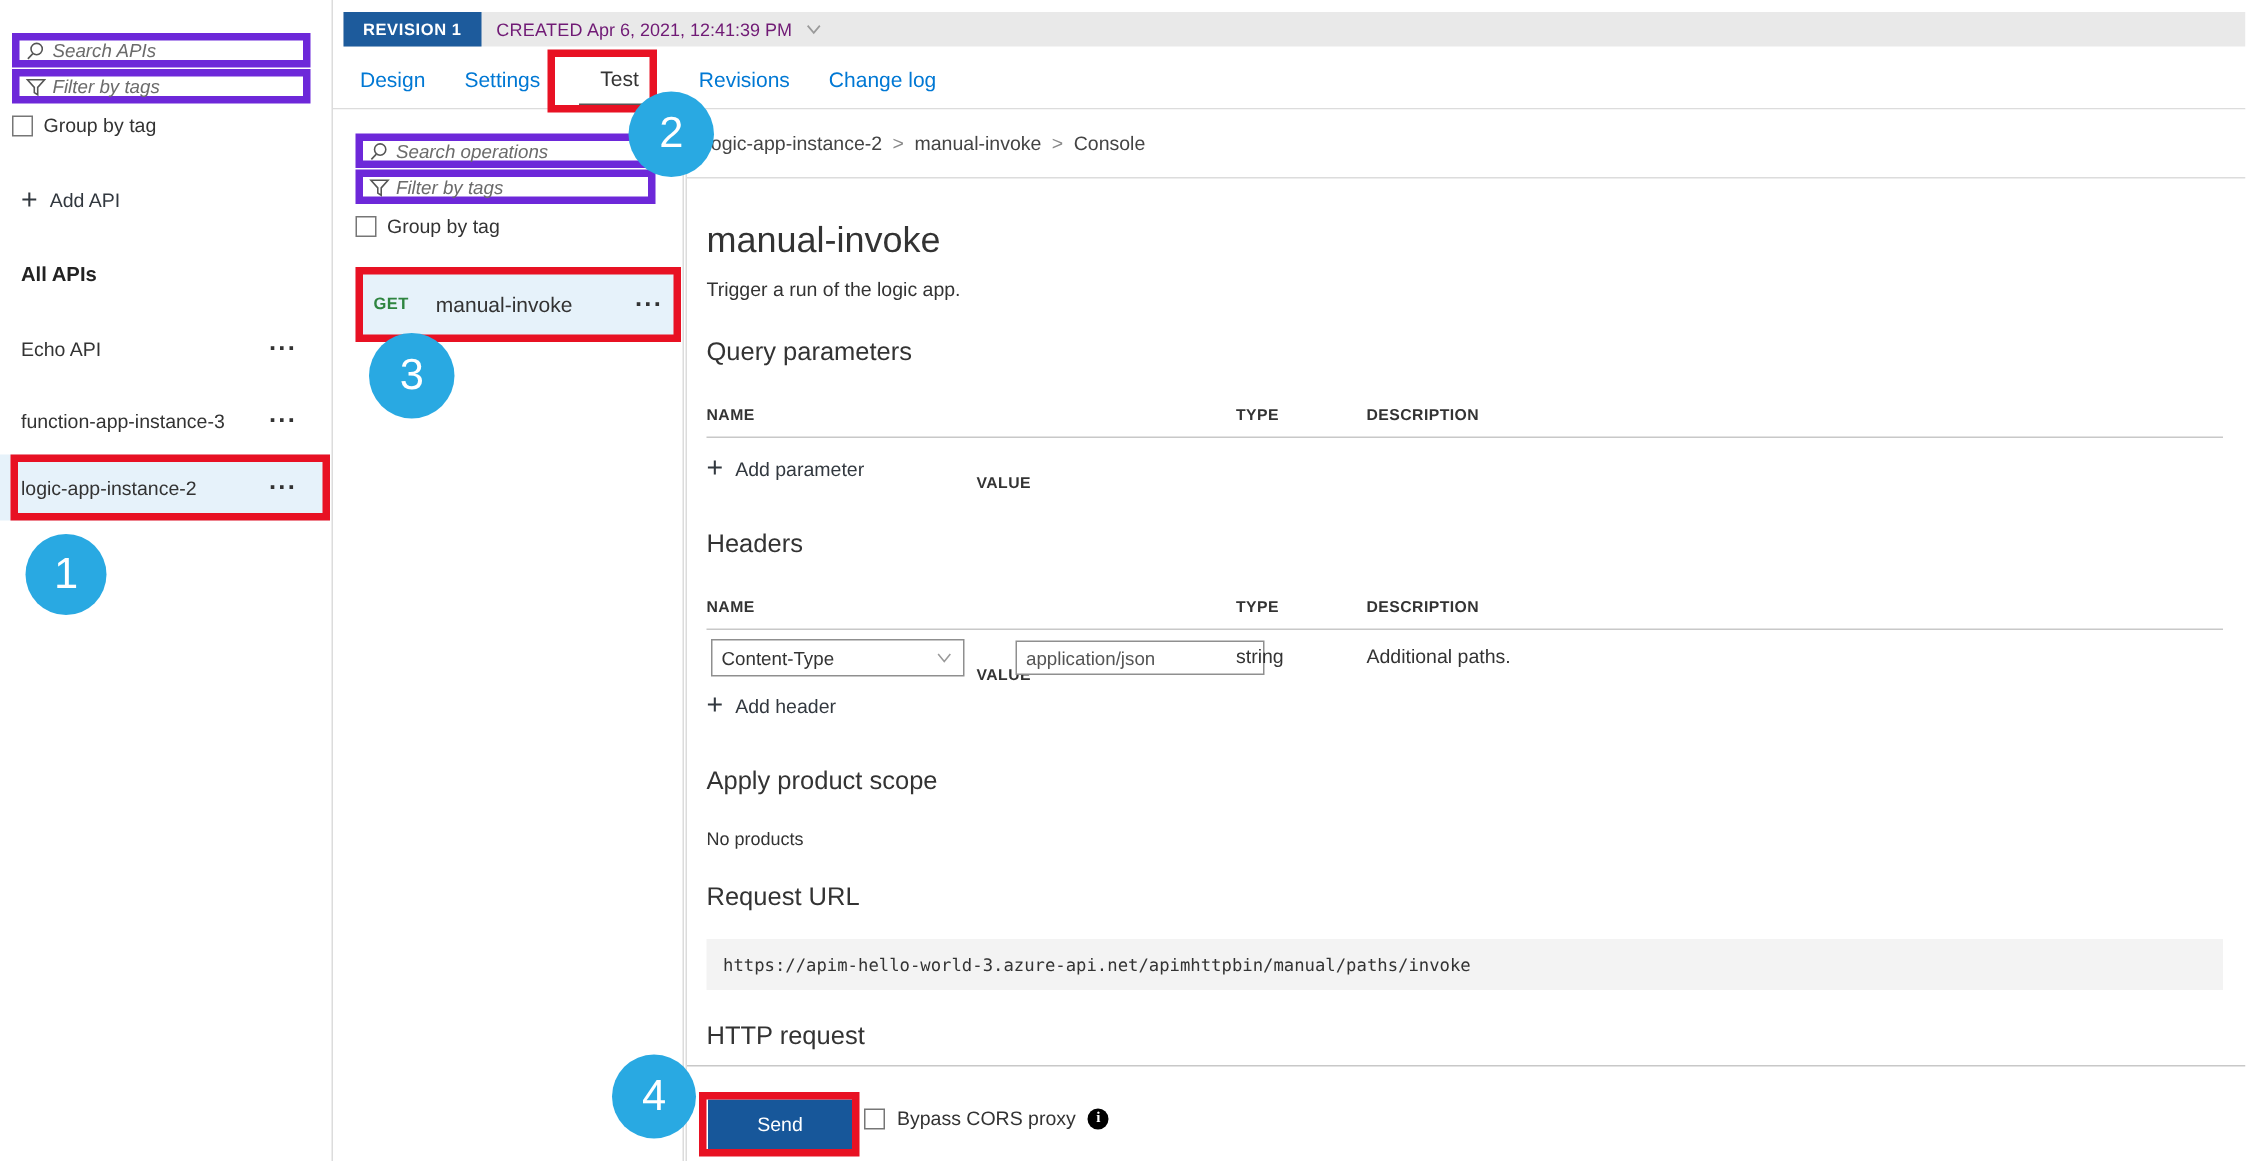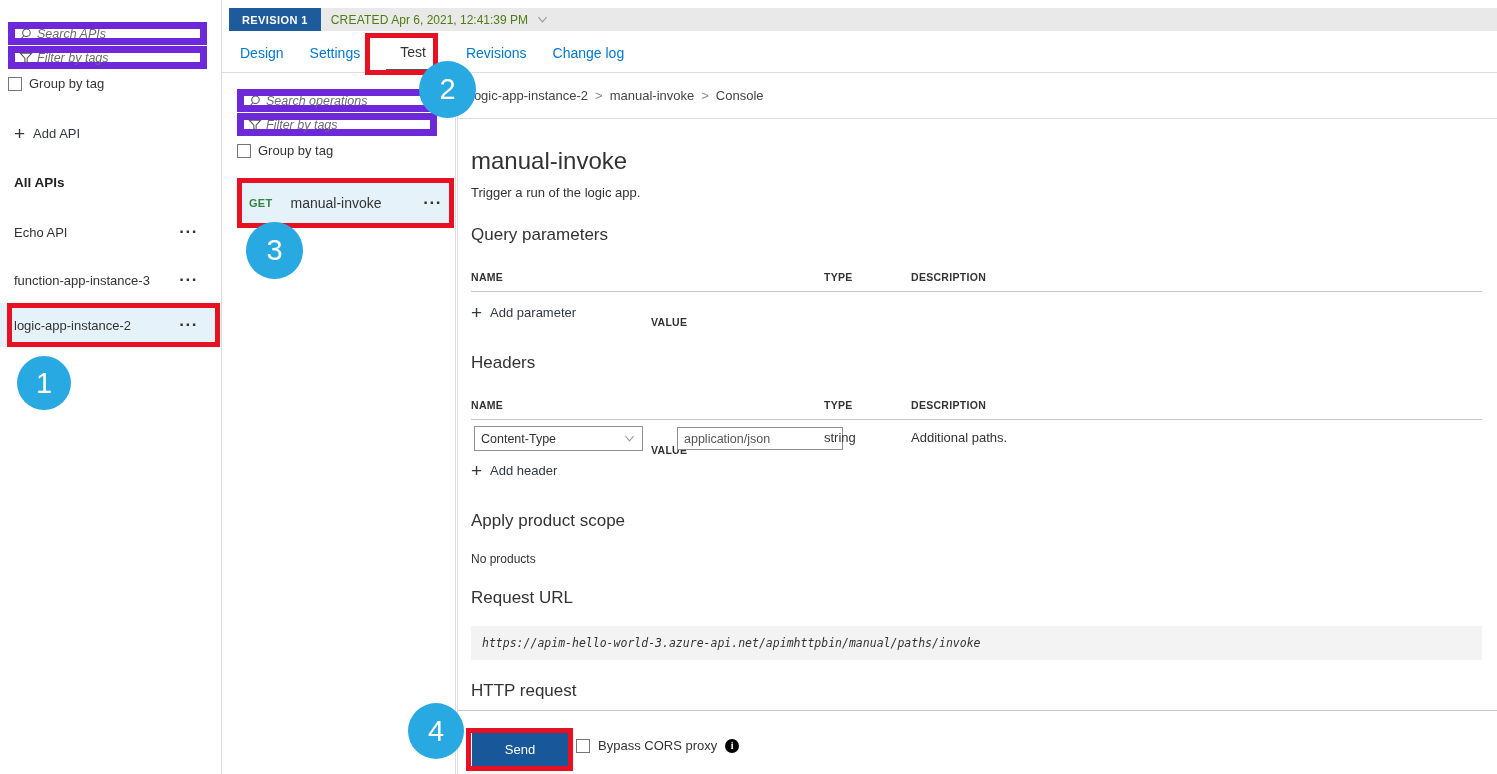--- a/index.html
+++ b/index.html
@@ -3,39 +3,39 @@
 <meta charset="utf-8">
 <style>
   * { margin:0; padding:0; box-sizing:border-box; }
   html,body { width:1497px; height:774px; background:#fff; overflow:hidden;
     font-family:"Liberation Sans", sans-serif; font-size:13px; color:#333; }
   .abs { position:absolute; }
   body { position:relative; }
 
   
   #sidebar { left:0; top:0; width:222px; height:774px; border-right:1px solid #dcdcdc; background:#fff; }
-  .srch { position:absolute; left:8px; width:199px; height:23px; border:7px solid #6d28d9; background:#fff;
+  .srch { position:absolute; left:8px; width:199px; height:23px; border:5px solid #6d28d9; background:#fff;
           display:flex; align-items:center; padding:0 4px; gap:4px; }
   .srch input { border:none; outline:none; flex:1; font:inherit; font-size:12.5px; color:#333; min-width:0; background:transparent; }
   .srch input::placeholder { font-style:italic; color:#6b6b6b; }
   .cbrow { position:absolute; display:flex; align-items:center; gap:7px; }
   .cbx { width:14px; height:14px; border:1px solid #767676; background:#fff; display:inline-block; flex:0 0 auto; }
   .addlink { position:absolute; display:flex; align-items:center; gap:8px; color:#32383f; cursor:pointer; }
   .plus { font-size:19px; font-weight:300; color:#32383f; line-height:14px; }
   .side-sec { position:absolute; font-weight:700; font-size:13.5px; color:#222; }
   .api-row { position:absolute; left:0; width:220px; height:20px; display:flex; align-items:center;
              padding:0 22px 0 14px; justify-content:space-between; cursor:pointer; }
   .api-row.sel { height:44px; background:#e6f2fa; }
   .more { font-weight:700; font-size:17px; letter-spacing:1.5px; color:#333; line-height:8px; position:relative; top:-4px; cursor:pointer; }
 
   
   #revbar { left:229px; top:8px; width:1268px; height:23px; background:#e9e9e9; display:flex; align-items:center; }
   #revbadge { background:#1d5b9c; color:#fff; font-weight:700; font-size:11px; letter-spacing:.4px;
               height:23px; display:flex; align-items:center; padding:0 13px; }
-  #created { margin-left:10px; color:#4d7c0f; font-size:12px; }
+  #created { margin-left:10px; color:#701a75; font-size:12px; }
   #created .lbl { letter-spacing:.2px; }
 
   
   #tabstrip { left:222px; top:31px; width:1275px; height:42px; border-bottom:1px solid #dcdcdc;
               display:flex; align-items:stretch; padding-left:18px; gap:26px; }
   .tab { height:42px; line-height:44px; font-size:14px; color:#0078d4; cursor:pointer; }
   .tab.active { color:#333; border-bottom:4px solid #565656; padding:0 14px; line-height:42px; }
 
   
   #ops { left:222px; top:73px; width:234px; height:701px; border-right:1px solid #dcdcdc; background:#fff; }
@@ -58,21 +58,21 @@
   .trow { position:absolute; left:13px; width:1011px; height:26px; }
   .selbox { position:absolute; left:3px; top:0; width:169px; height:25px; border:1px solid #8f8f8f;
             display:flex; align-items:center; padding:0 6px; font-size:12.5px; color:#333; cursor:pointer; background:#fff; }
   .selbox .chev { margin-left:auto; }
   .tinput { position:absolute; left:178px; top:1px; width:166px; height:23px; border:1px solid #8f8f8f;
             font:inherit; font-size:12.5px; color:#555; padding:0 6px; outline:none;margin-left:28px; }
   .tcell-type { position:absolute; left:353px; top:4px; font-size:13px; color:#333; }
   .tcell-desc { position:absolute; left:440px; top:4px; font-size:13px; color:#333; }
   .smalltxt { position:absolute; left:13px; font-size:12px; color:#333; }
   #urlbox { position:absolute; left:13px; top:553px; width:1011px; height:34px; background:#f3f3f3;
-            display:flex; align-items:center; padding:0 11px;font-style:italic; }
+            display:flex; align-items:center; padding:0 11px; }
   #urlbox code { font-family:"DejaVu Sans Mono", monospace; font-size:11.5px; color:#333; }
   #http-line { position:absolute; left:0; top:637px; width:100%; border-top:1px solid #c8c8c8; }
   #send-btn { position:absolute; left:14px; top:660px; width:96px; height:33px; background:#17579a; color:#fff;
               border:none; font:inherit; font-size:13px; cursor:pointer; }
   #bypass { position:absolute; left:118px; top:665px; display:flex; align-items:center; gap:8px; }
   .info-i { width:14px; height:14px; border-radius:50%; background:#000; color:#fff; display:inline-flex;
             align-items:center; justify-content:center; font-size:10px; font-weight:700; font-family:"Liberation Serif", serif; }
   .info-i::after { content:"i"; }
 
   

